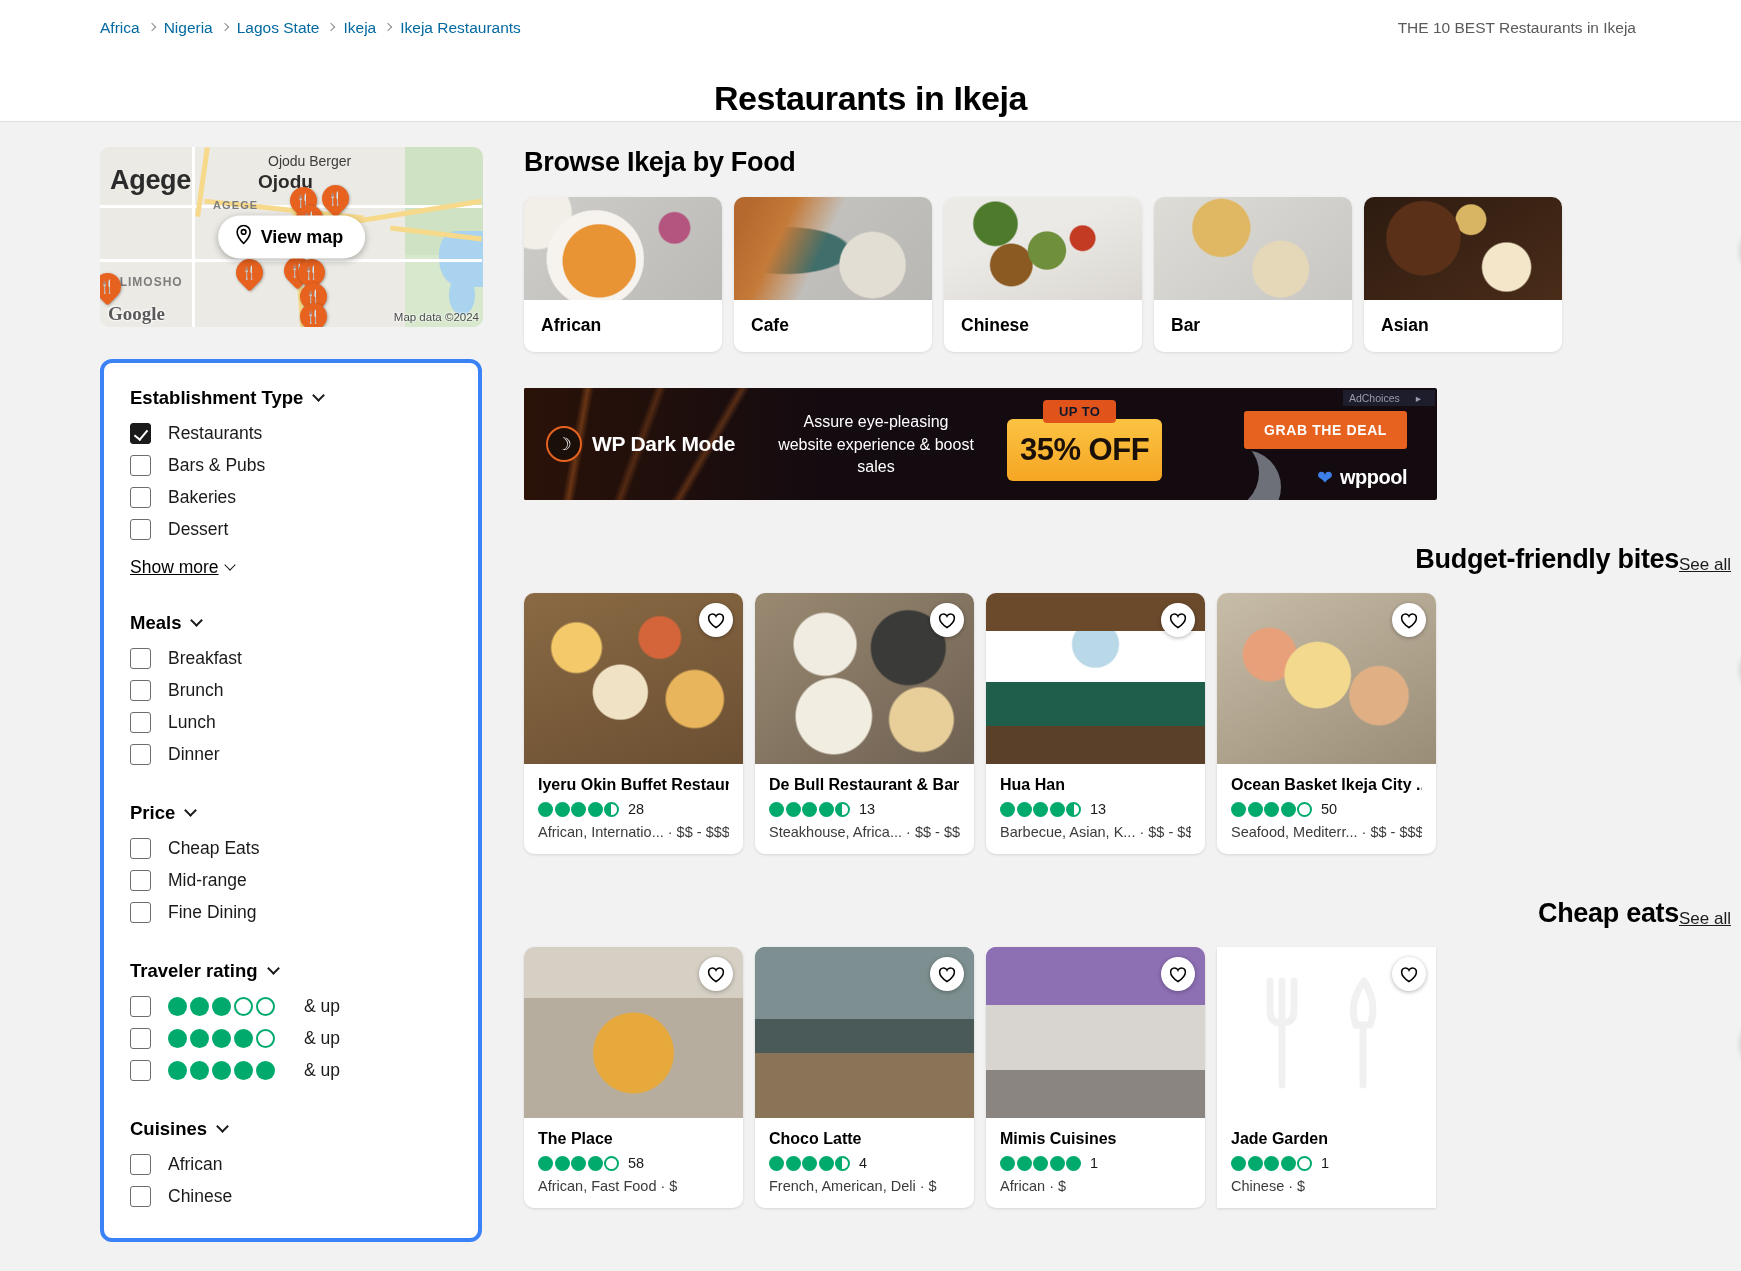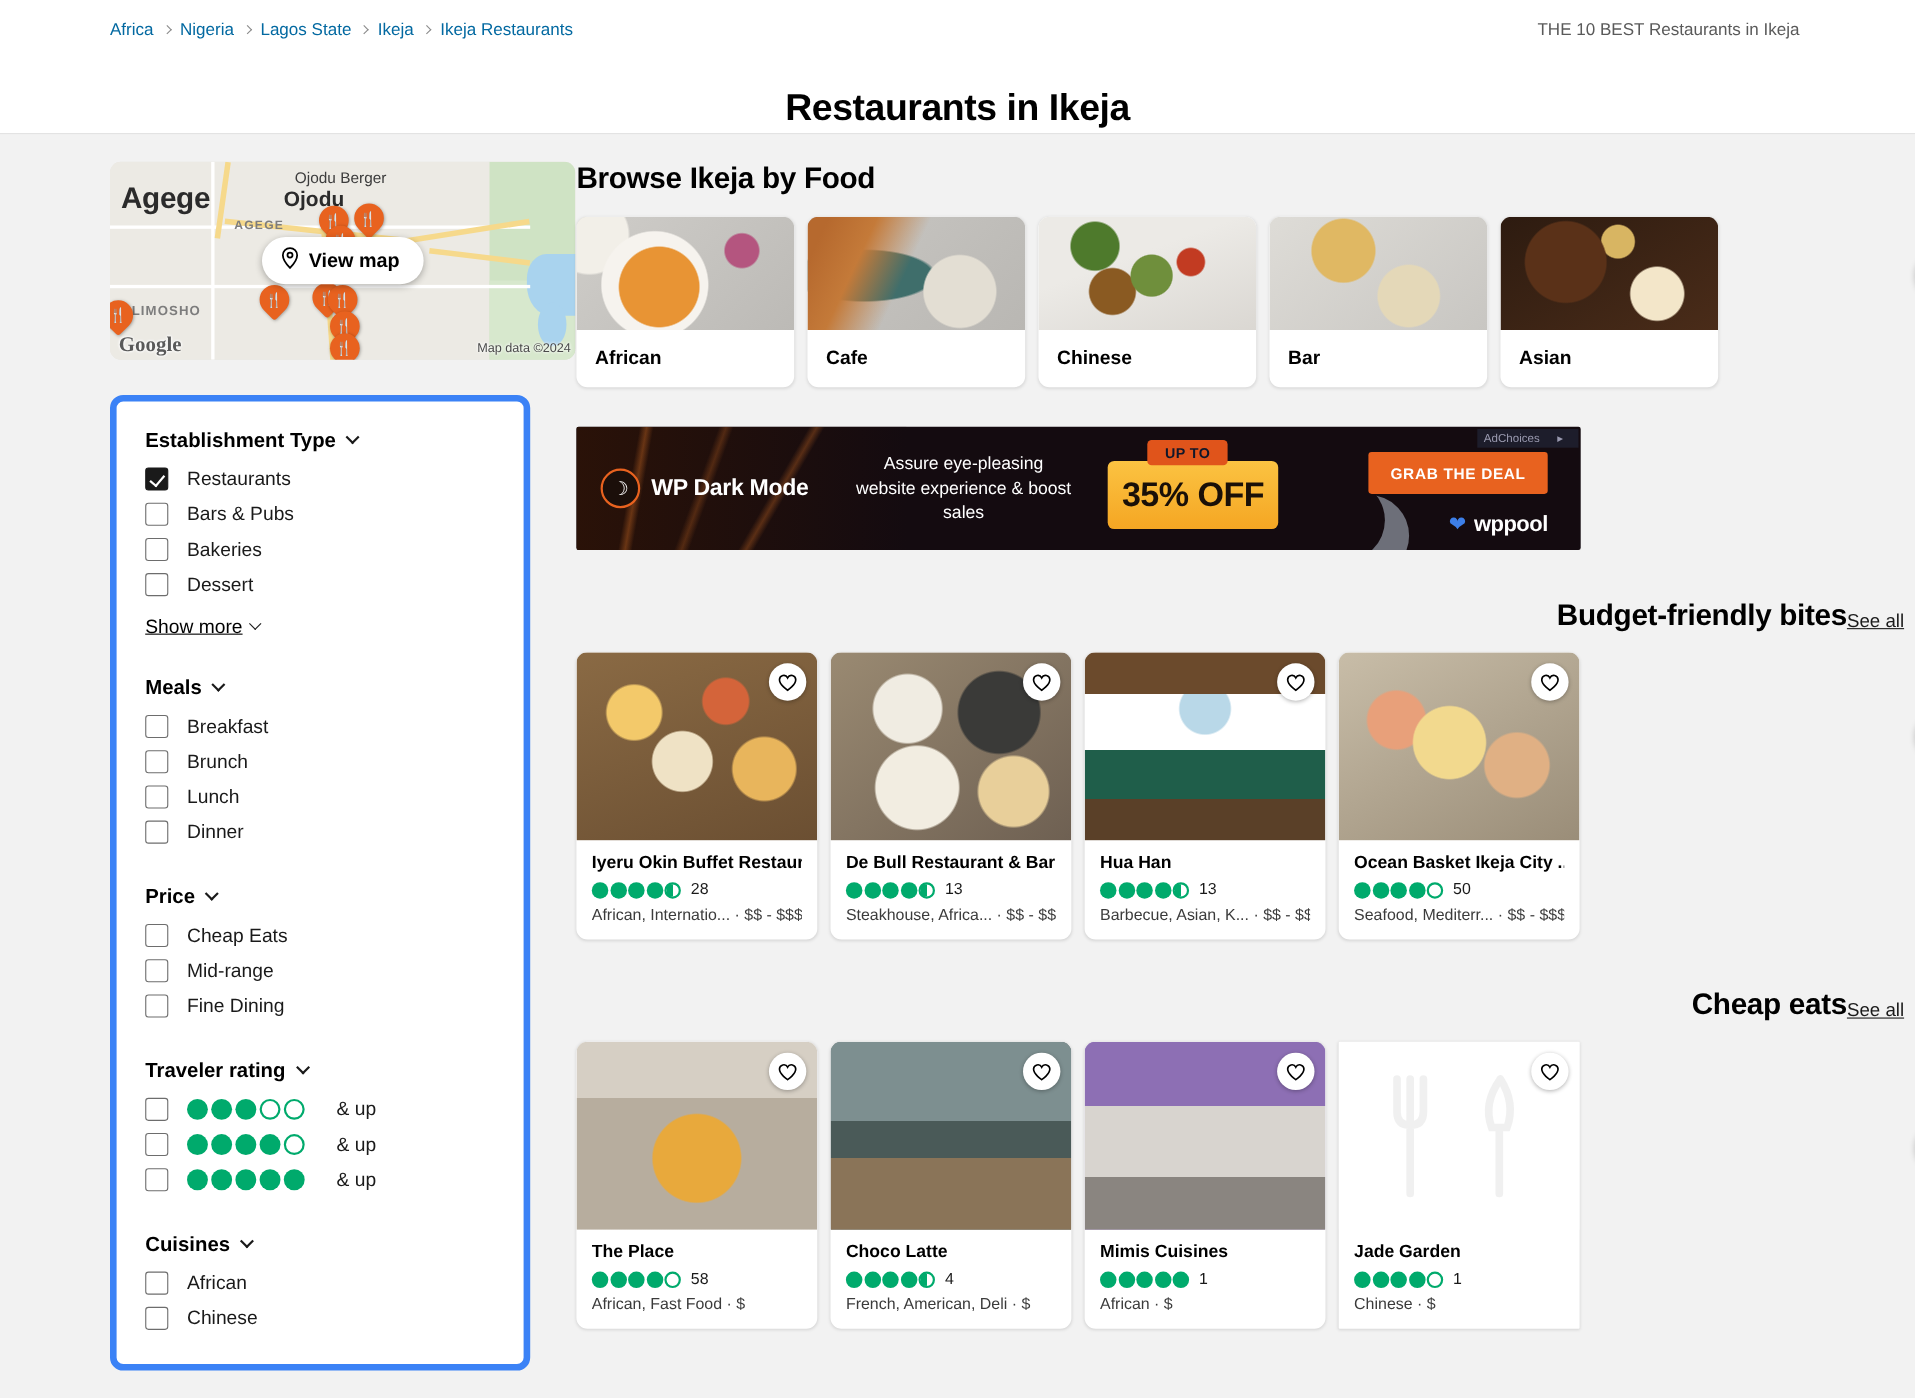--- a/index.html
+++ b/index.html
@@ -41,21 +41,21 @@
     font-size: 34px; font-weight: 700; letter-spacing: -0.4px; margin-top: 19px;
   }
 
   
   .body-wrap { display: flex; padding-left: 100px; padding-top: 25px; }
   .sidebar { width: 382px; flex: 0 0 382px; }
   .content { flex: 1; padding-left: 42px; position: relative; }
 
   
   .map-card {
-    width: 423px; height: 180px;
+    width: 383px; height: 180px;
     border-radius: 10px; overflow: hidden; position: relative;
     background: #e8e6e1;
   }
   .map-bg { position: absolute; inset: 0; background: #eceae4; }
   .map-green-r { position: absolute; right: 0; top: 0; width: 78px; height: 180px; background: #cfe3c4; }
   .map-green-r2 { position: absolute; right: 0; top: 108px; width: 78px; height: 72px; background: #d7e8cd; }
   .map-water { position: absolute; right: 0px; top: 84px; width: 44px; height: 56px; background: #a9d3ee; border-radius: 40% 0 0 50%; }
   .map-water2 { position: absolute; right: 8px; top: 128px; width: 26px; height: 40px; background: #a9d3ee; border-radius: 50%; }
   .road { position: absolute; background: #f6d98b; }
   .road-w { position: absolute; background: #ffffff; }
@@ -86,21 +86,21 @@
     font-family: "Liberation Serif", serif;
   }
   .map-attrib {
     position: absolute; right: 4px; bottom: 4px; font-size: 11.5px; color: #4a4a4a;
     text-shadow: 0 0 3px #fff, 0 0 3px #fff;
   }
 
   
   .filter-card {
     margin-top: 32px; background: #fff; border-radius: 12px;
-    border: 6px solid #3b82f6; padding: 24px 26px 20px 26px;
+    border: 4px solid #3b82f6; padding: 24px 26px 20px 26px;
     width: 382px;
   }
   .filter-group { margin-bottom: 8px; }
   .filter-title {
     display: flex; align-items: center; gap: 11px;
     font-size: 18.5px; font-weight: 700; margin-bottom: 14px; cursor: pointer;
   }
   .chev {
     display: inline-block; width: 9px; height: 9px;
     border-right: 2px solid #1a1a1a; border-bottom: 2px solid #1a1a1a;

